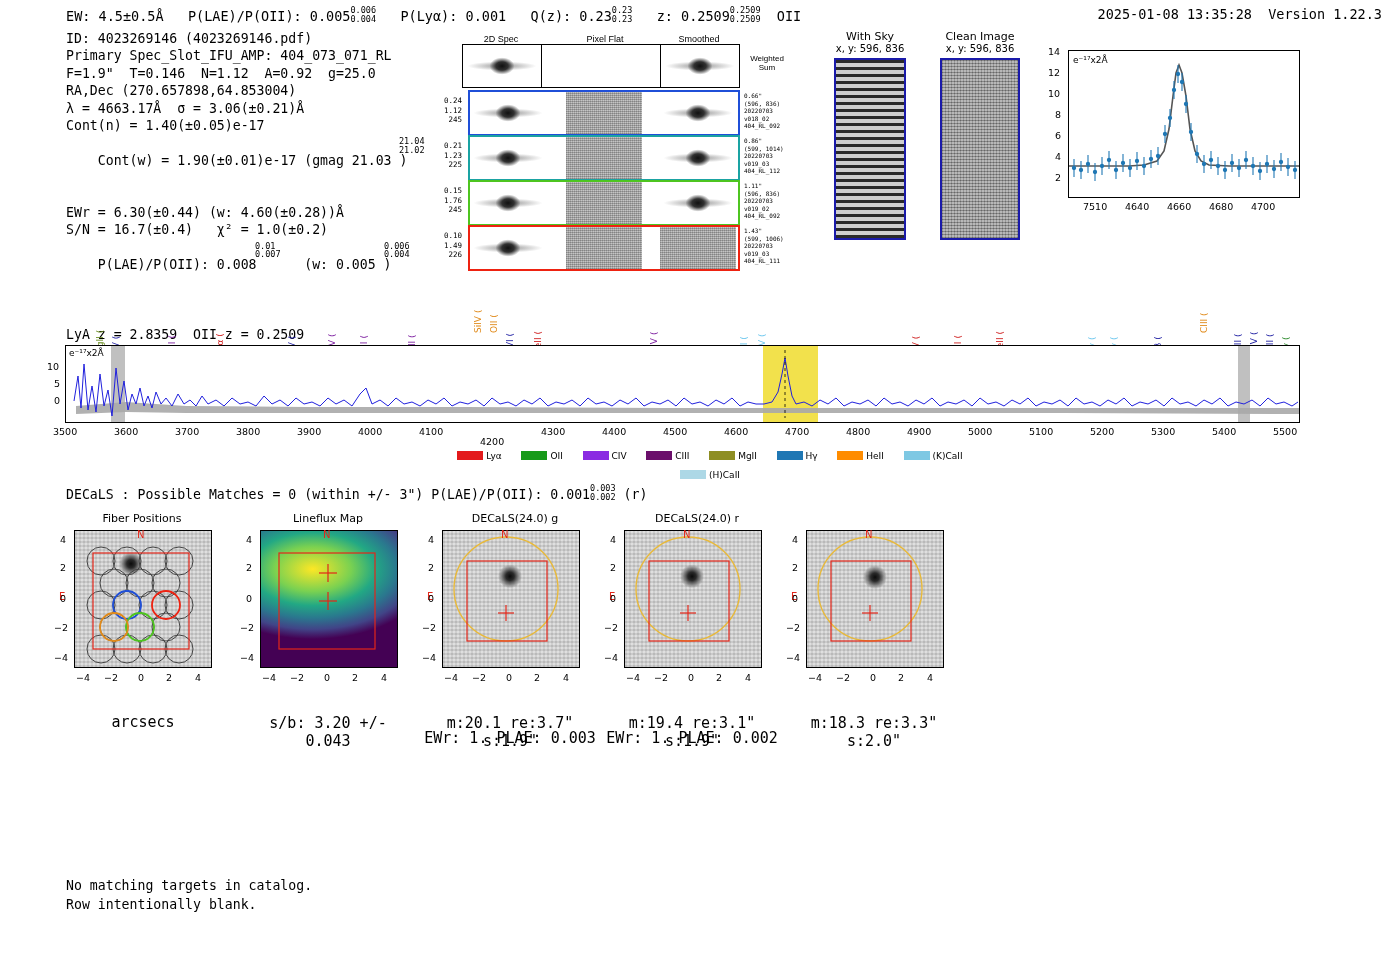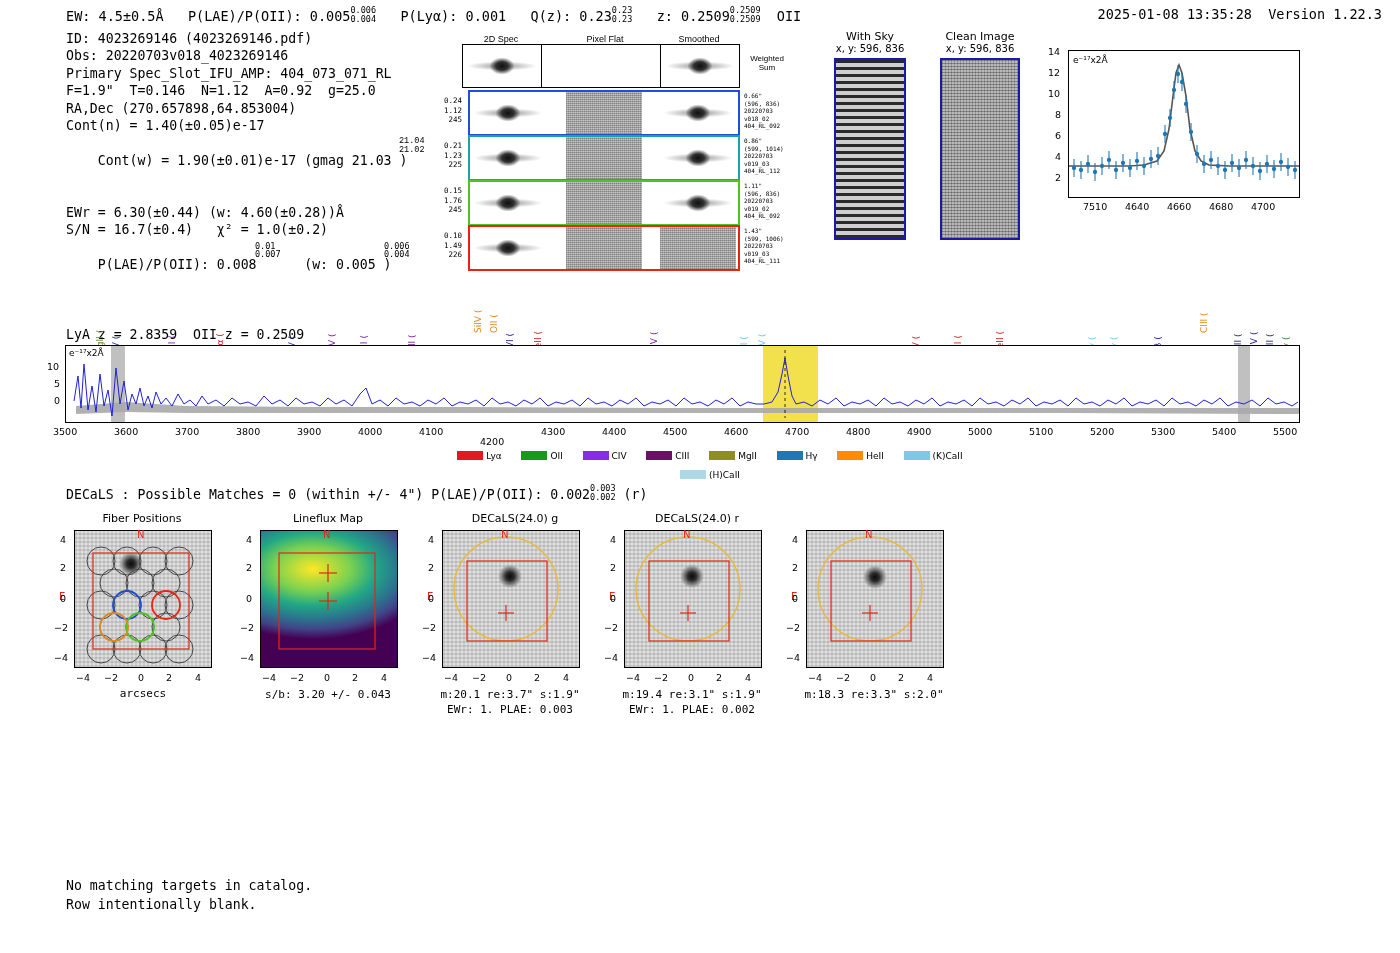--- a/index.html
+++ b/index.html
@@ -53,21 +53,21 @@
   .ticklabel{position:absolute;font-size:9.5px;font-family:"DejaVu Sans",sans-serif;color:#000;}
 
   
   #spec-wrap{top:345px;left:65px;width:1235px;height:78px;}
   .emline-label{position:absolute;font-size:9px;font-family:"DejaVu Sans",sans-serif;transform-origin:left bottom;transform:rotate(-90deg);white-space:nowrap;}
   .legend-item{display:inline-block;margin-right:10px;font-size:9px;font-family:"DejaVu Sans",sans-serif;}
   .legend-swatch{display:inline-block;width:26px;height:9px;vertical-align:-1px;margin-right:3px;}
 
   
   .cut-title{font-size:11px;font-family:"DejaVu Sans",sans-serif;text-align:center;}
-  .cut-caption{font-size:11px;font-family:"DejaVu Sans Mono",monospace;text-align:center;}
+  .cut-caption{font-size:15px;font-family:"DejaVu Sans Mono",monospace;text-align:center;margin-top:26px;}
   .grayimg{
     background-color:#d8d8d8;
     background-image:
       repeating-linear-gradient(0deg, rgba(0,0,0,.08) 0 2px, rgba(255,255,255,.10) 2px 4px),
       repeating-linear-gradient(90deg, rgba(0,0,0,.07) 0 2px, rgba(255,255,255,.09) 2px 4px);
   }
   .galaxy{
     background:
       radial-gradient(circle 14px at 50% 42%, #0b0b0b 0%, #2a2a2a 30%, #8e8e8e 62%, rgba(216,216,216,0) 85%);
   }
@@ -90,28 +90,28 @@
   &nbsp;&nbsp;<span>Q(z): 0.23</span><span class="frac"><span>0.23</span><span>0.23</span></span>
   &nbsp;&nbsp;<span>z: 0.2509</span><span class="frac"><span>0.2509</span><span>0.2509</span></span>
   &nbsp;<span>OII</span>
 </div>
 <div class="abs mono nowrap" id="hdr-date">
   <span>2025-01-08 13:35:28</span>&nbsp;&nbsp;<span>Version 1.22.3</span>
 </div>
 
 <div class="abs mono" id="info">
   <div>ID: 4023269146 (4023269146.pdf)</div>
-  <div>Obs: 20220703v018_4023269146</div>
   <div>Primary Spec_Slot_IFU_AMP: 404_073_071_RL</div>
   <div>F=1.9"  T=0.146  N=1.12  A=0.92  g=25.0</div>
   <div>RA,Dec (270.657898,64.853004)</div>
+  <div>λ = 4663.17Å  σ = 3.06(±0.21)Å</div>
   <div>Cont(n) = 1.40(±0.05)e-17</div>
   <div style="position:relative;">
     <span>Cont(w) = 1.90(±0.01)e-17 (gmag 21.03 )</span>
-    <span class="frac" style="position:absolute;left:333px;top:3px;font-family:Liberation Mono, monospace;"><span>21.04</span><span>21.02</span></span>
+    <span class="frac" style="position:absolute;left:333px;top:3px;"><span>21.04</span><span>21.02</span></span>
   </div>
   <div>EWr = 6.30(±0.44) (w: 4.60(±0.28))Å</div>
   <div>S/N = 16.7(±0.4)   χ² = 1.0(±0.2)</div>
   <div style="position:relative;">
     <span>P(LAE)/P(OII): 0.008      (w: 0.005 )</span>
     <span class="frac" style="position:absolute;left:189px;top:3px;"><span>0.01</span><span>0.007</span></span>
     <span class="frac" style="position:absolute;left:318px;top:3px;"><span>0.006</span><span>0.004</span></span>
   </div>
   <div>LyA z = 2.8359  OII z = 0.2509</div>
 </div>
@@ -399,21 +399,21 @@
   <span class="legend-item"><span class="legend-swatch" style="background:#8a2be2;"></span><span>CIV</span></span>
   <span class="legend-item"><span class="legend-swatch" style="background:#6b0f6b;"></span><span>CIII</span></span>
   <span class="legend-item"><span class="legend-swatch" style="background:#8e8e23;"></span><span>MgII</span></span>
   <span class="legend-item"><span class="legend-swatch" style="background:#1f77b4;"></span><span>Hγ</span></span>
   <span class="legend-item"><span class="legend-swatch" style="background:#ff8c00;"></span><span>HeII</span></span>
   <span class="legend-item"><span class="legend-swatch" style="background:#7ec8e3;"></span><span>(K)CaII</span></span>
   <span class="legend-item"><span class="legend-swatch" style="background:#add8e6;"></span><span>(H)CaII</span></span>
 </div>
 
 <div class="abs mono nowrap" id="decals-line">
-  <span>DECaLS : Possible Matches = 0 (within +/- 4")  P(LAE)/P(OII): 0.002</span><span class="frac"><span>0.003</span><span>0.002</span></span>
+  <span>DECaLS : Possible Matches = 0 (within +/- 3")  P(LAE)/P(OII): 0.001</span><span class="frac"><span>0.003</span><span>0.002</span></span>
   <span>(r)</span>
 </div>
 
 <div class="abs" style="left:52px;top:512px;width:180px;">
   <div class="cut-title" style="width:160px;margin-left:10px;">Fiber Positions</div>
   <div class="axes" style="left:22px;top:18px;width:138px;height:138px;">
     <div class="abs grayimg" style="left:0;top:0;width:100%;height:100%;"></div>
     <div class="abs galaxy" style="left:36px;top:16px;width:40px;height:40px;"></div>
     <svg width="136" height="136" viewBox="0 0 136 136" style="position:absolute;left:0;top:0;">
       <g fill="none" stroke="#444" stroke-width="1">

